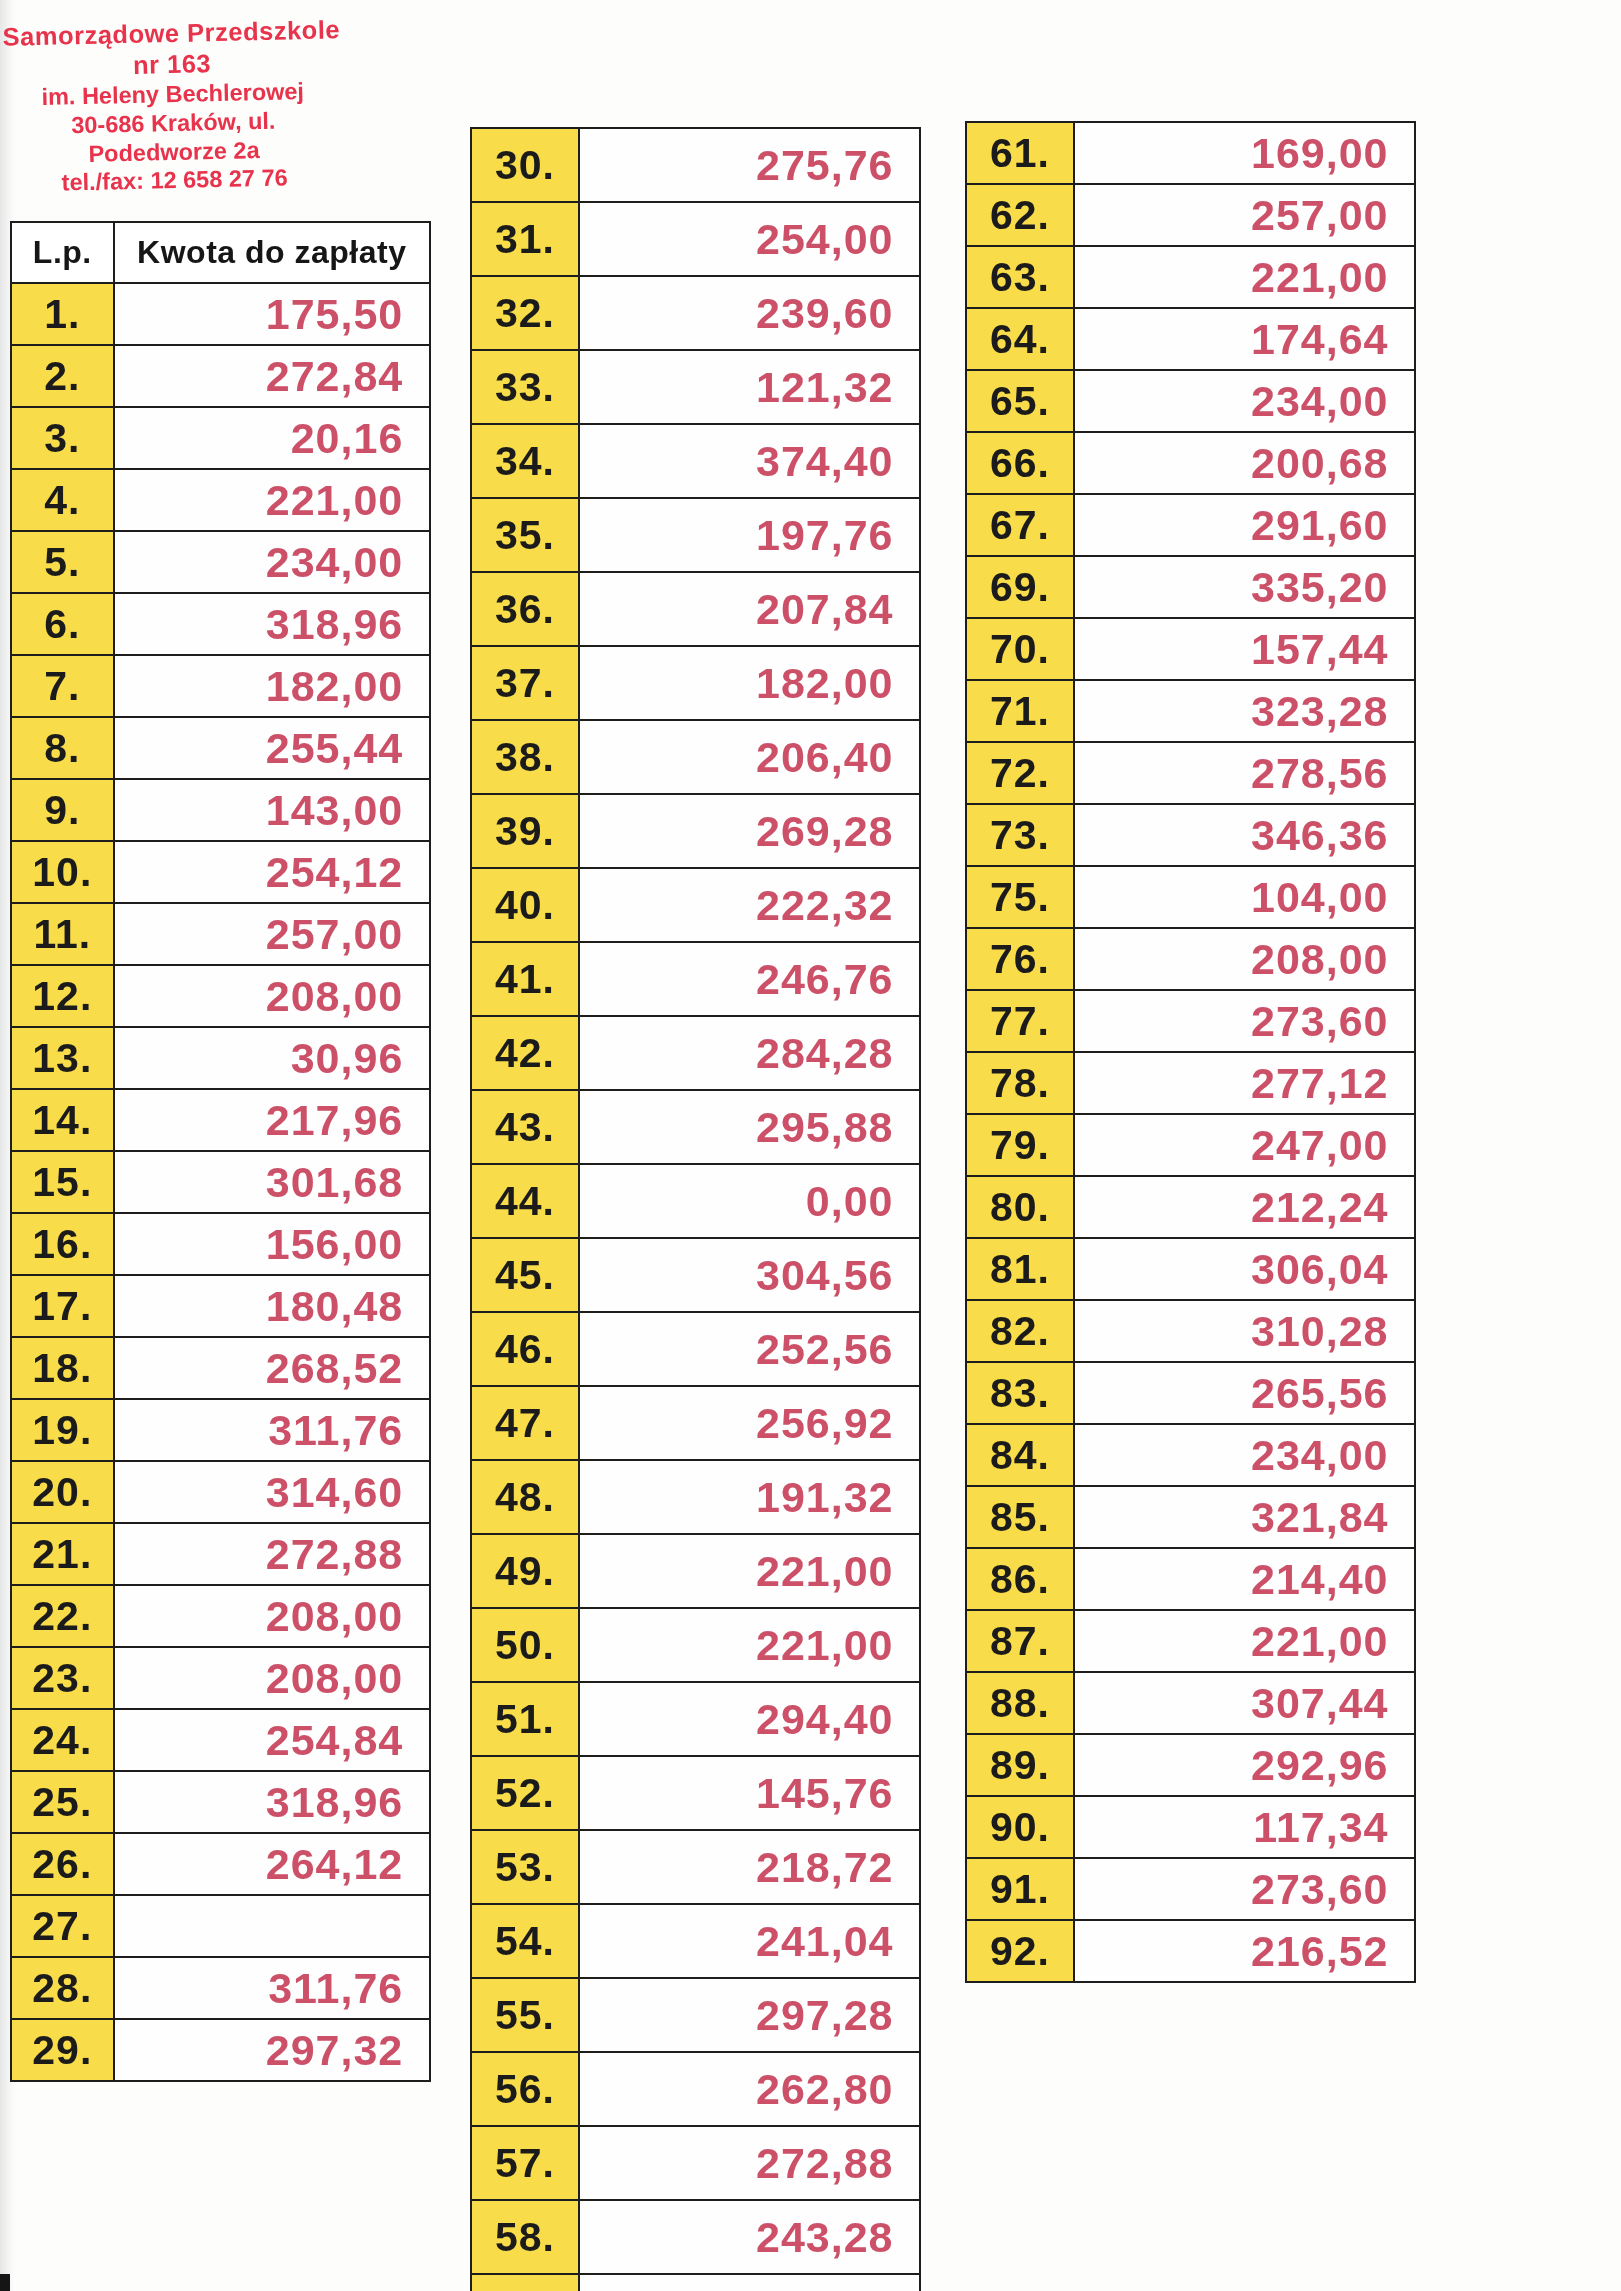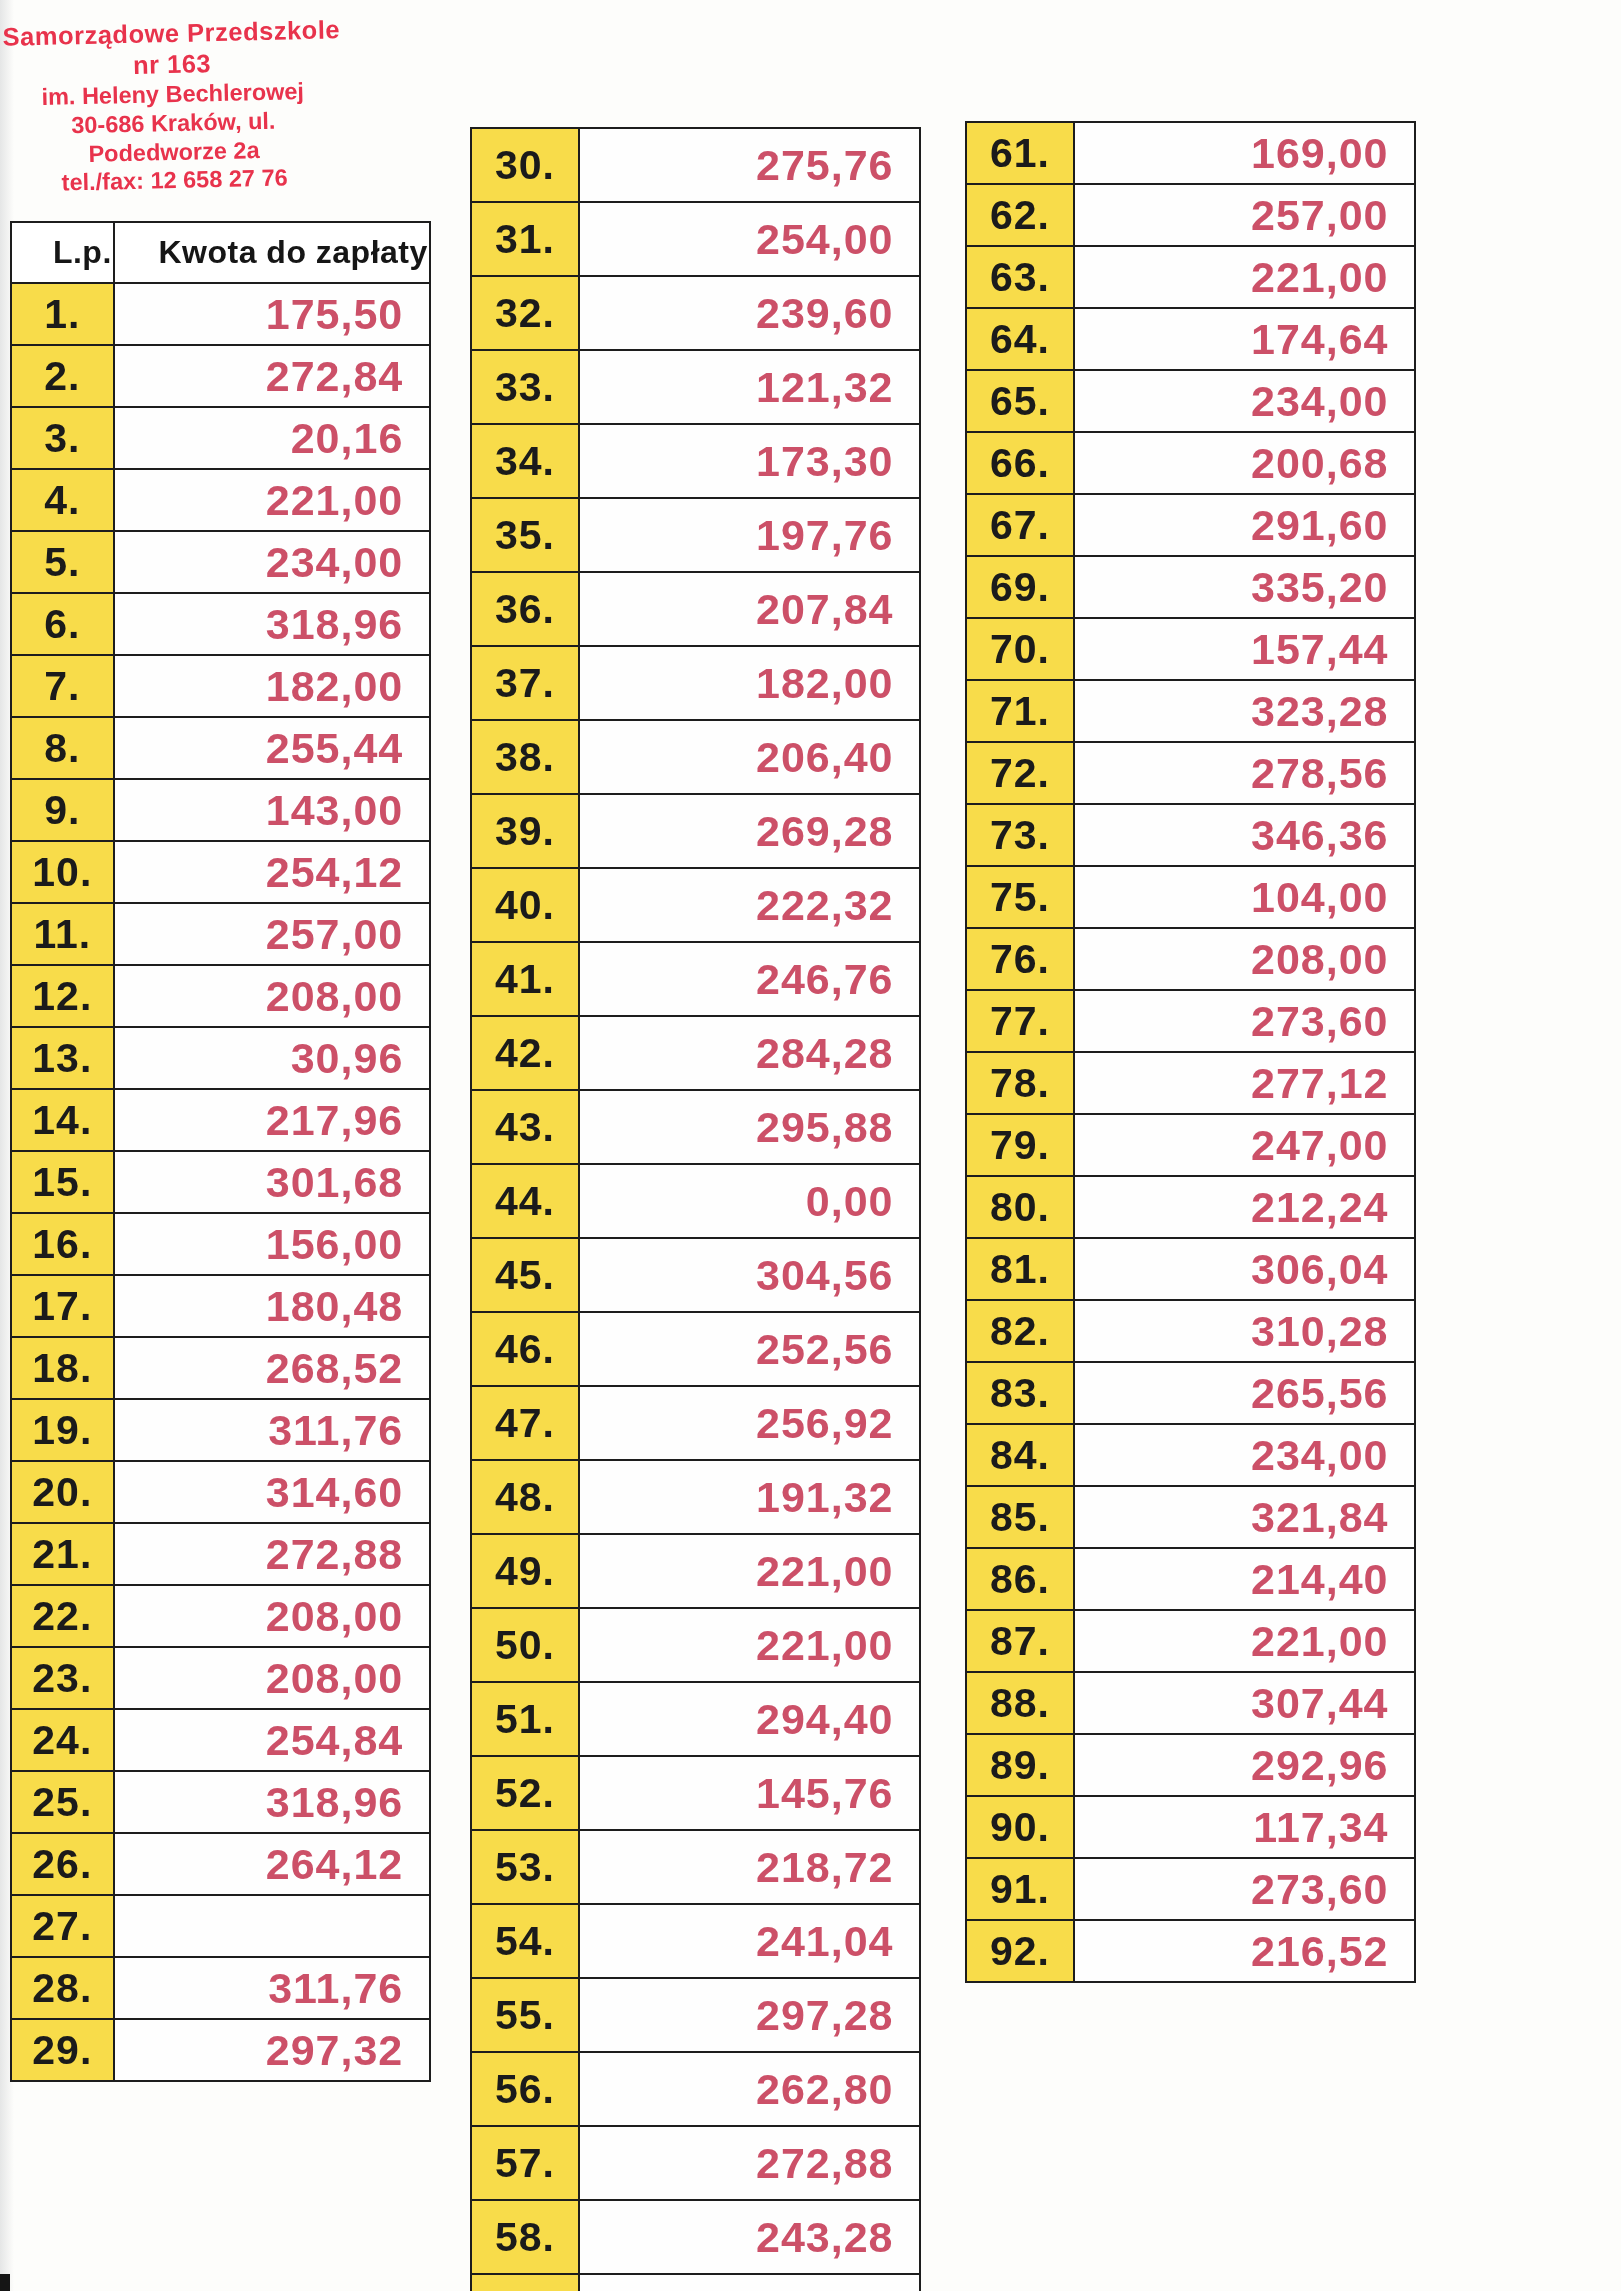--- a/index.html
+++ b/index.html
@@ -56,21 +56,21 @@
   #tbl1 col.c-lp{width:103px;}
   #tbl2 col.c-lp, #tbl3 col.c-lp{width:108px;}
 
   #tbl1 tr{height:62px;}
   #tbl1 tr.hdr{height:61px;}
   #tbl2 tr{height:74px;}
   #tbl3 tr{height:62px;border-radius:10px;}
 
   th.h{
     background:#fff;color:#161616;
-    font-size:32px;font-weight:bold;text-align:right;
+    font-size:32px;font-weight:bold;text-align:center;
     letter-spacing:0.5px;
   }
   td.lp{
     background:#f8dc4a;
     color:#1b1b1b;
     font-size:41px;font-weight:bold;
     text-align:center;
     letter-spacing:1px;
   }
   td.amt{
@@ -244,21 +244,21 @@
         <tr>
           <td class="lp">32.</td>
           <td class="amt">239,60</td>
         </tr>
         <tr>
           <td class="lp">33.</td>
           <td class="amt">121,32</td>
         </tr>
         <tr>
           <td class="lp">34.</td>
-          <td class="amt">173,30</td>
+          <td class="amt">374,40</td>
         </tr>
         <tr>
           <td class="lp">35.</td>
           <td class="amt">197,76</td>
         </tr>
         <tr>
           <td class="lp">36.</td>
           <td class="amt">207,84</td>
         </tr>
         <tr>

